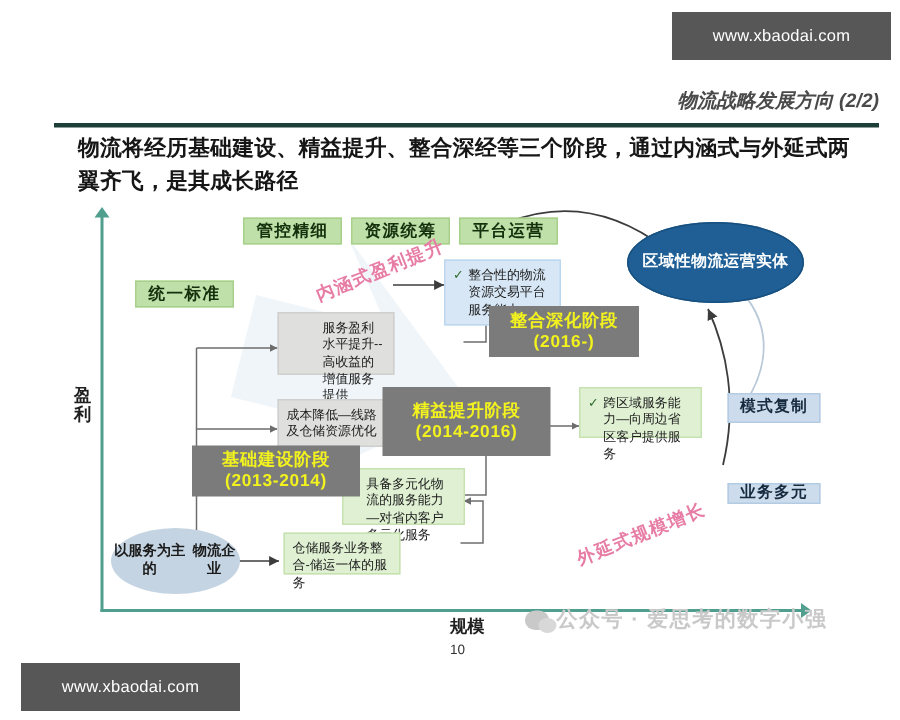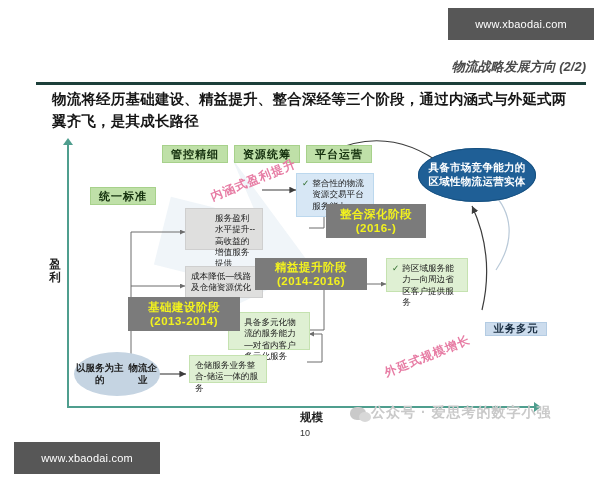--- a/index.html
+++ b/index.html
@@ -263,39 +263,39 @@
     <span>具备多元化物流的服务能力—对省内客户多元化服务</span>
   </div>
 
   <div class="box green-out" style="left:189px; top:355px; width:78px; height:28px;">仓储服务业务整合-储运一体的服务</div>
 
   <div class="box stage" style="left:128px; top:297px; width:112px; height:34px;">
     <span>基础建设阶段</span>
     <span>(2013-2014)</span>
   </div>
 
-  <div class="box stage" style="left:255px; top:258px; width:112px; height:32px;">
+  <div class="box stage" style="left:255px; top:258px; width:112px; height:46px;">
     <span>精益提升阶段</span>
     <span>(2014-2016)</span>
   </div>
 
   <div class="box stage" style="left:326px; top:204px; width:100px; height:34px;">
     <span>整合深化阶段</span>
     <span>(2016-)</span>
   </div>
 
+  <div class="box rt-tag" style="left:485px; top:262px; width:62px; height:20px;">模式复制</div>
   <div class="box rt-tag" style="left:485px; top:322px; width:62px; height:14px;">业务多元</div>
 
   <div class="oval" id="oval-start" style="left:74px; top:352px; width:86px; height:44px; flex-direction:row;">
     <span>以服务为主的</span>
     <span>物流企业</span>
   </div>
 
   <div class="oval" id="oval-goal" style="left:418px; top:148px; width:118px; height:54px; flex-direction:column;">
-    <span>具备市场竞争能力的</span>
     <span>区域性物流运营实体</span>
   </div>
 
   <div id="wx-wm">
     <span id="wx-icon"></span>
     <span>公众号 · 爱思考的数字小强</span>
   </div>
 
 </div>
 

